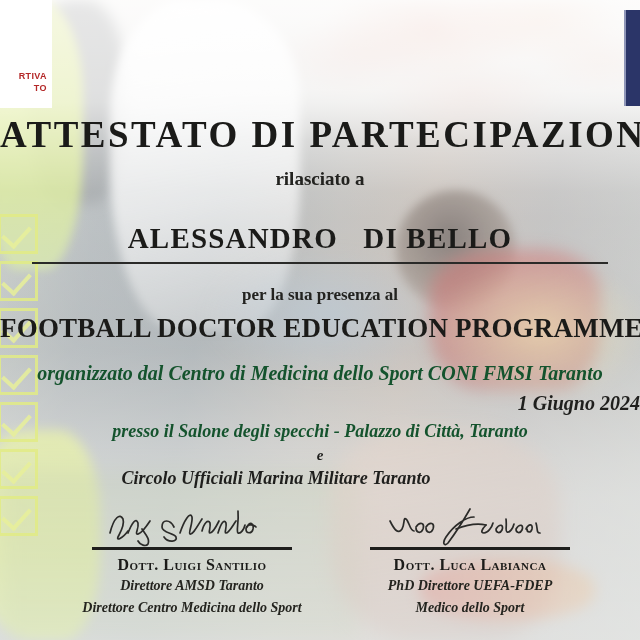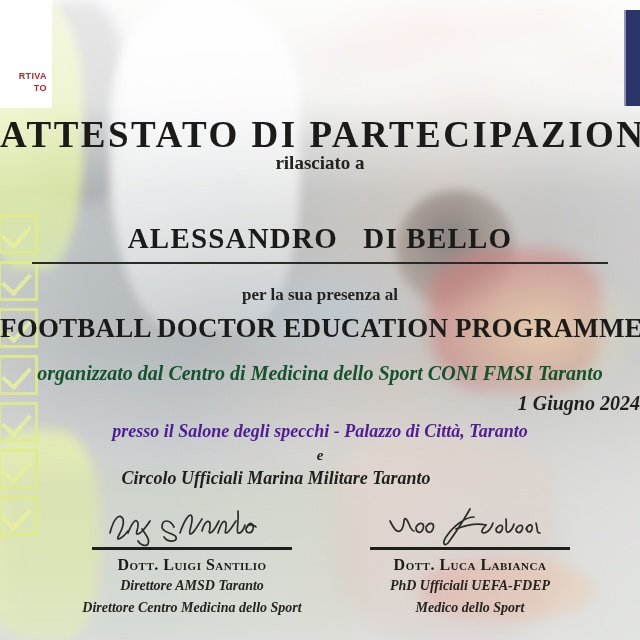--- a/index.html
+++ b/index.html
@@ -160,21 +160,21 @@
   .content{position:absolute;inset:0;}
 
   .title{
     position:absolute;top:113px;left:0;width:640px;
     text-align:center;
     font-size:37px;font-weight:bold;color:#1b1b19;
     letter-spacing:2.5px;
     white-space:nowrap;
   }
   .subtitle{
-    position:absolute;top:152px;left:0;width:640px;text-align:center;
+    position:absolute;top:168px;left:0;width:640px;text-align:center;
     font-size:19px;font-weight:bold;color:#232320;
   }
   .recipient{
     position:absolute;top:222px;left:0;width:640px;text-align:center;
     font-size:29px;font-weight:bold;color:#1b1b19;letter-spacing:1.2px;
     white-space:pre;
   }
   .recipient-rule{
     position:absolute;top:262px;left:32px;width:576px;height:2px;
     background:#2a2a28;
@@ -192,21 +192,21 @@
     position:absolute;top:362px;left:50%;transform:translateX(-50%);
     font-size:20px;font-weight:bold;font-style:italic;color:#14532d;
     white-space:nowrap;
   }
   .date{
     position:absolute;top:392px;left:0;width:640px;text-align:right;
     font-size:20px;font-weight:bold;font-style:italic;color:#1f1f1d;
   }
   .venue1{
     position:absolute;top:421px;left:0;width:640px;text-align:center;
-    font-size:18px;font-weight:bold;font-style:italic;color:#4c1d95;
+    font-size:18px;font-weight:bold;font-style:italic;color:#14532d;
     white-space:nowrap;
   }
   .conj{
     position:absolute;top:447px;left:0;width:640px;text-align:center;
     font-size:15px;font-weight:bold;font-style:italic;color:#1f1f1d;
   }
   .venue2{
     position:absolute;top:468px;left:0;width:552px;text-align:center;
     font-size:18px;font-weight:bold;font-style:italic;color:#1f1f1d;
     white-space:nowrap;
@@ -324,18 +324,18 @@
             <path d="M126 26 C130 20, 134 22, 132 27 C130 31, 126 30, 126 26"></path>
             <path d="M136 16 C137 24, 135 28, 137 29 C140 30, 143 25, 144 21"></path>
             <path d="M146 26 C150 20, 154 22, 152 27 C150 31, 146 30, 146 26"></path>
             <path d="M156 26 C159 20, 163 21, 162 26 C161 30, 157 30, 157 26"></path>
             <path d="M166 20 C168 26, 166 30, 170 30"></path>
           </g>
         </svg>
       </div>
       <div class="sig-rule"></div>
       <div class="sig-name">Dott. Luca Labianca</div>
-      <div class="sig-role">PhD Ufficiali UEFA-FDEP</div>
+      <div class="sig-role">PhD Direttore UEFA-FDEP</div>
       <div class="sig-role">Medico dello Sport</div>
     </div>
 
   </div>
 </div>
 
 </body></html>

